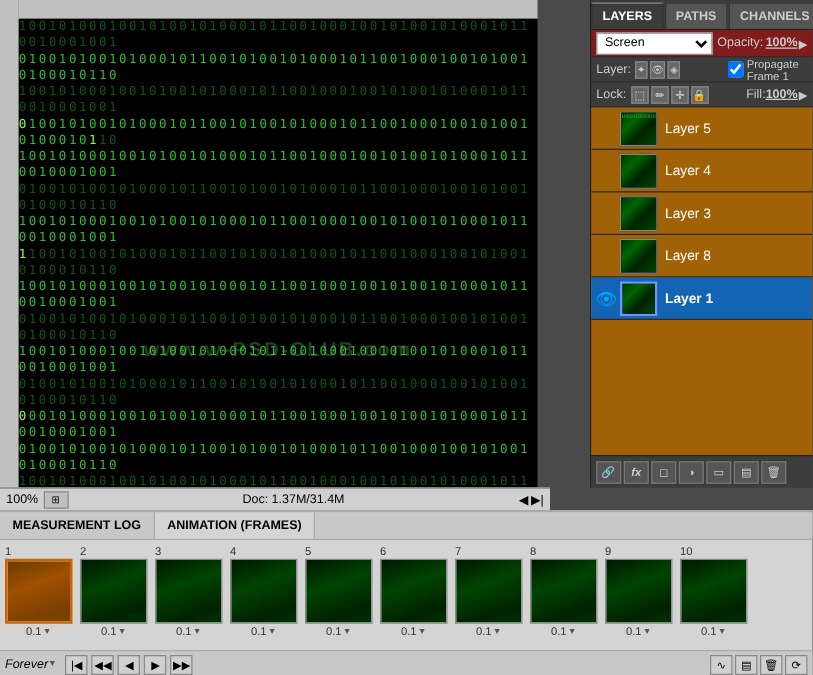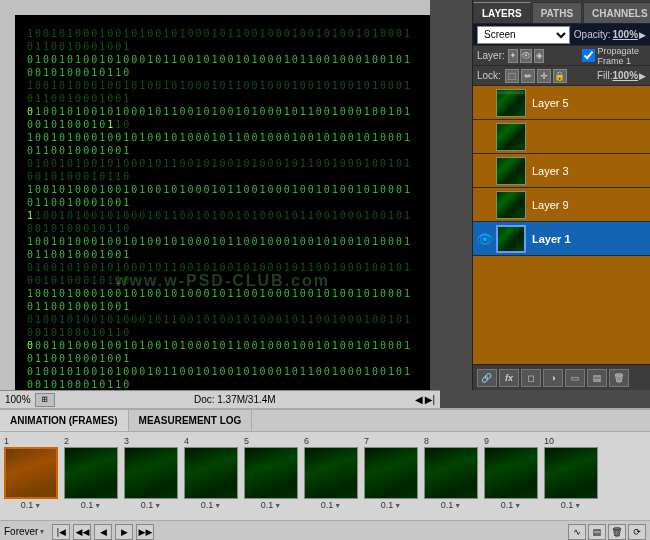--- a/index.html
+++ b/index.html
@@ -23,21 +23,21 @@
     }
 
     .matrix-text {
       position: absolute;
       top: 0; left: 0; right: 0; bottom: 0;
       font-family: monospace;
       font-size: 10px;
       line-height: 13px;
       color: #22aa22;
       letter-spacing: 2px;
-      padding: 12px;
+      padding: 0;
       word-break: break-all;
       overflow: hidden;
       user-select: none;
     }
 
     .matrix-text .bright { color: #88ff44; }
     .matrix-text .dim { color: #115511; }
     .matrix-text .mid { color: #33bb33; }
 
     
@@ -116,21 +116,21 @@
       font-size: 9px;
       padding: 0 4px;
       cursor: pointer;
     }
 
     
     .blend-row {
       display: flex;
       align-items: center;
       padding: 2px 4px;
-      background: #0f172a;
+      background: #7f1d1d;
       border-bottom: 1px solid #2a2a2a;
       height: 22px;
     }
 
     .blend-select {
       background: #fff;
       border: 1px solid #888;
       height: 18px;
       font-size: 10px;
       width: 100px;
@@ -395,21 +395,21 @@
       background: #c8c8c8;
       border-top: 1px solid #aaa;
       height: 22px;
       gap: 3px;
     }
 
     .ctrl-forever {
       font-size: 10px;
       color: #000;
       margin-right: 4px;
-      display: flex; align-items: center;
+      display: flex; align-items: center; font-style: italic;
     }
 
     .ctrl-arrow {
       font-size: 7px;
       color: #555;
     }
 
     .ctrl-btn {
       width: 18px; height: 16px;
       background: #d0d0d0;
@@ -522,36 +522,37 @@
         </div>
       </div>
       <span class="layer-name">Layer 5</span>
     </div>
 
     <div class="layer-item">
       <div class="layer-visibility"></div>
       <div class="layer-thumb">
         <div class="layer-thumb-inner"></div>
       </div>
+      <span class="layer-name">Layer 4</span>
     </div>
 
     <div class="layer-item">
       <div class="layer-visibility"></div>
       <div class="layer-thumb">
         <div class="layer-thumb-inner"></div>
       </div>
       <span class="layer-name">Layer 3</span>
     </div>
 
     <div class="layer-item">
       <div class="layer-visibility"></div>
       <div class="layer-thumb">
         <div class="layer-thumb-inner"></div>
       </div>
-      <span class="layer-name">Layer 9</span>
+      <span class="layer-name">Layer 8</span>
     </div>
 
     <div class="layer-item active">
       <div class="layer-visibility" style="color:#00aaff; font-size:14px;">👁</div>
       <div class="layer-thumb" style="border: 2px solid #6699ff;">
         <div class="layer-thumb-inner"></div>
       </div>
       <span class="layer-name">Layer 1</span>
     </div>
   </div>
@@ -573,22 +574,22 @@
   <span class="status-doc">Doc: 1.37M/31.4M</span>
   <div style="display:flex;gap:2px;margin-left:4px;">
     <span style="font-size:10px;cursor:pointer;">◀</span>
     <span style="font-size:10px;cursor:pointer;">▶|</span>
   </div>
 </div>
 
 <div id="animation-panel">
 
   <div class="anim-tabs">
+    <div class="anim-tab">MEASUREMENT LOG</div>
     <div class="anim-tab active">ANIMATION (FRAMES)</div>
-    <div class="anim-tab">MEASUREMENT LOG</div>
   </div>
 
   <div class="anim-frames-area">
     <div class="frame-item">
       <div class="frame-number">1</div>
       <div class="frame-thumb">
         <div class="frame-thumb-inner" style="background: linear-gradient(160deg, #6b3c00 0%, #a05000 40%, #7b4000 80%);"></div>
       </div>
       <div class="frame-delay">
         <span>0.1</span>

